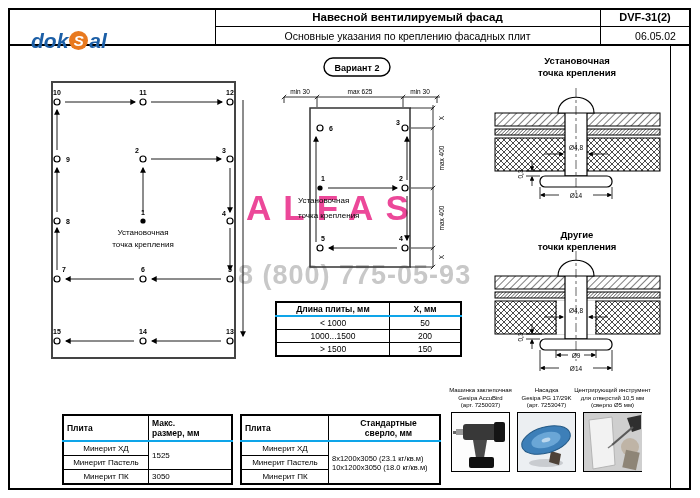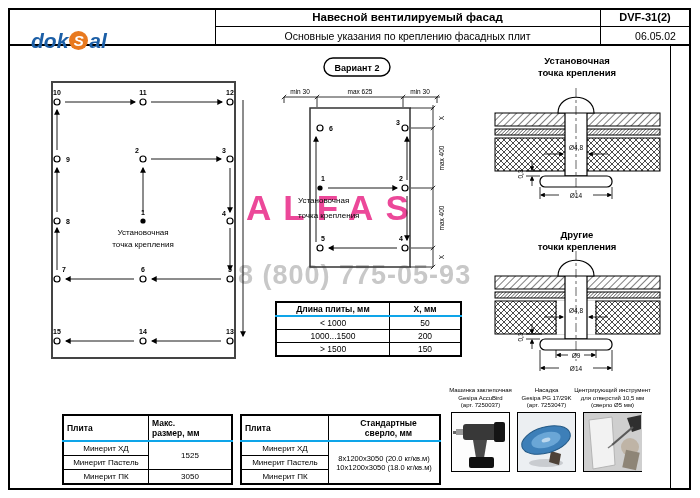--- a/index.html
+++ b/index.html
@@ -22,21 +22,21 @@
            background:#e8791e;color:#fff;text-align:center;line-height:19px;
            font-size:15px;margin:0 1px;vertical-align:2px;}
   
   table{border-collapse:collapse;background:#fff;}
   td,th{border:1px solid #000;font-family:"Liberation Sans",sans-serif;}
   .dtbl{border:2px solid #000;}
   .dtbl th{border-bottom:2px solid #0ea5e9;font-size:8.5px;padding:1px 2px;}
   .dtbl td{font-size:8.5px;text-align:center;padding:0 2px;height:12px;}
   .ptbl th{font-size:8.5px;padding:2px 3px;text-align:left;vertical-align:middle;}
   .ptbl td{font-size:8px;padding:1px 3px;height:11px;}
-  .ptbl .val{text-align:center;font-size:8px;}
+  .ptbl .val{text-align:left;font-size:8px;}
   
   .tools{left:450px;top:387px;display:flex;gap:5px;z-index:1;}
   .tool{width:61px;display:flex;flex-direction:column;align-items:center;}
   .cap{font-size:6px;line-height:1.25;text-align:center;width:84px;margin:0 -12px;}
   .photo{width:57px;height:58px;border:1.5px solid #000;margin-top:2px;background:#fff;}
   svg text{font-family:"Liberation Sans",sans-serif;}
 </style>
 </head>
 <body>
 
@@ -353,21 +353,21 @@
         <tr>
       <th style="width:80px;">Плита</th>
       <th style="width:95px;text-align:center;padding-left:12px;">
         <div>Стандартные</div>
         <div>сверло, мм</div>
       </th>
     </tr>
     <tr>
       <td>Минерит ХД</td>
       <td class="val" rowspan="3" style="font-size:7.5px;">
-        <div>8х1200х3050 (20.0 кг/кв.м)</div>
+        <div>8х1200х3050 (23.1 кг/кв.м)</div>
         <div>10х1200х3050 (18.0 кг/кв.м)</div>
       </td>
     </tr>
     <tr>
       <td>Минерит Пастель</td>
     </tr>
     <tr>
       <td>Минерит ПК</td>
     </tr>
   </tbody>

